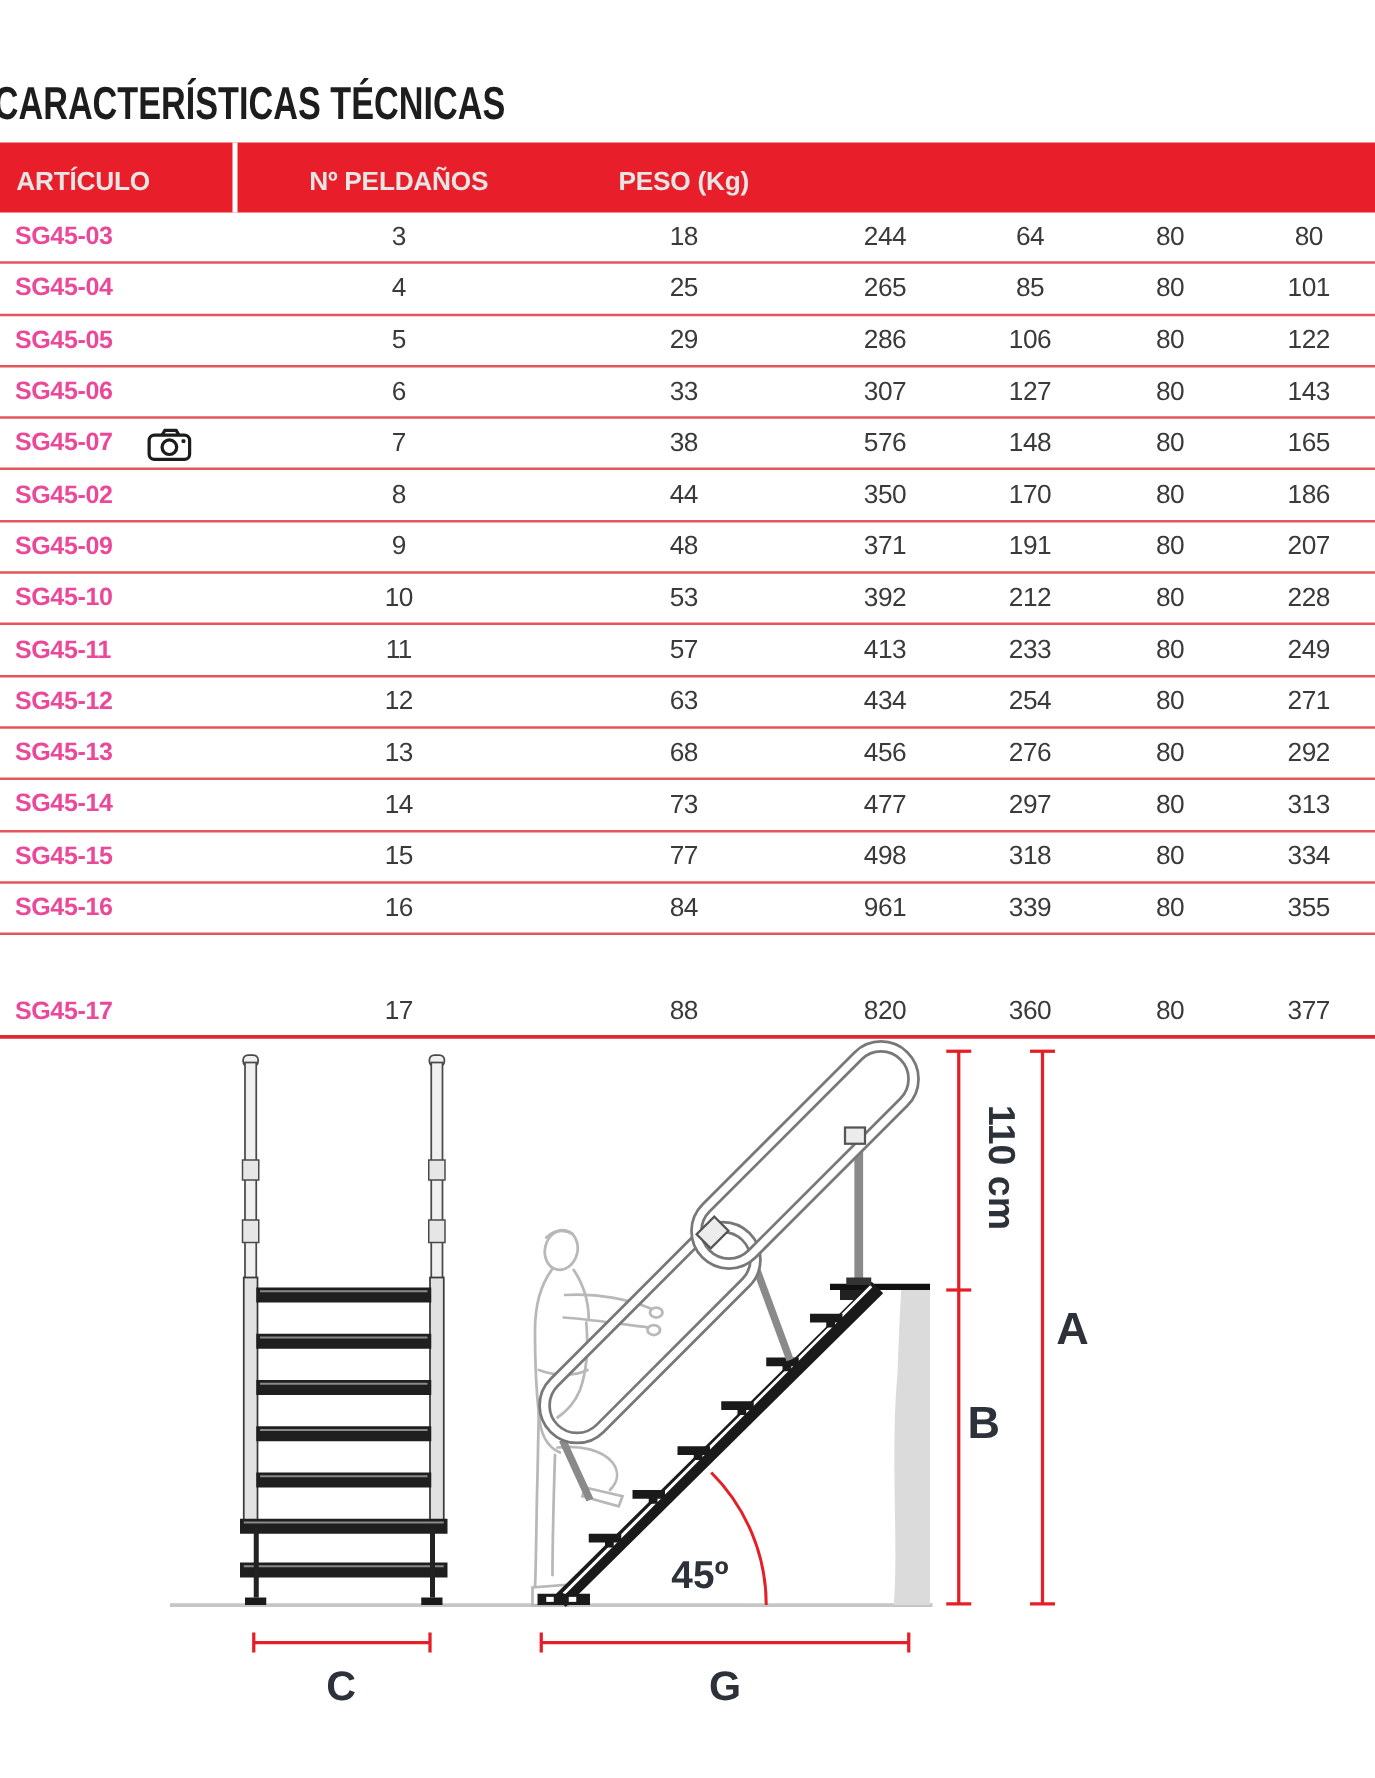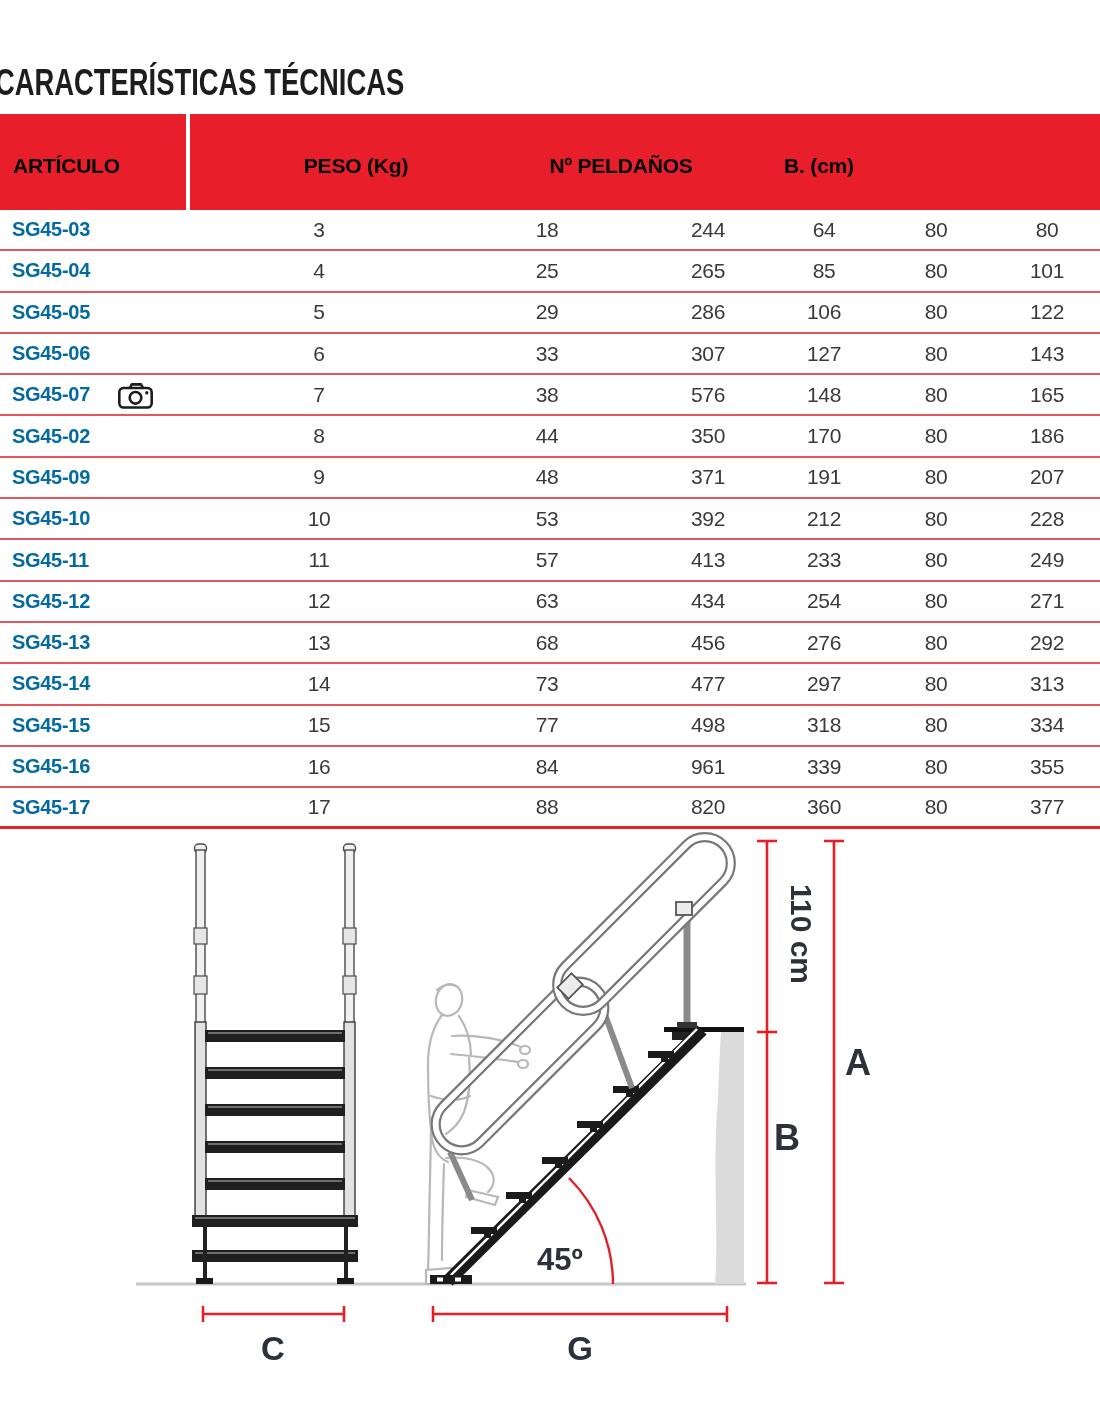--- a/index.html
+++ b/index.html
@@ -8,50 +8,48 @@
     font-family:"Liberation Sans",sans-serif;
   }
   .title{
     position:absolute;top:62px;left:-5px;margin:0;
     font-size:37px;font-weight:bold;color:#1d1d1d;white-space:nowrap;
     transform:scaleX(0.74);transform-origin:0 0;letter-spacing:0px;
   }
   .spec-table{position:absolute;top:114px;left:0;width:1100px;}
   .thead{
     display:grid;grid-template-columns:190px 258px 198px 124px 108px 116px 106px;
-    height:96px;background:#e81f2b;color:#000000;font-weight:bold;font-size:21px;
+    height:56px;background:#e81f2b;color:#e5e5e5;font-weight:bold;font-size:21px;
     letter-spacing:-0.2px;
-    gap:37px;
   }
   .thead .hcell{display:flex;align-items:center;justify-content:center;padding-top:8px;box-sizing:border-box;}
   .thead .hcell.first{justify-content:flex-start;padding-left:13px;border-right:4px solid #fff;}
   .trow{
     display:grid;grid-template-columns:190px 258px 198px 124px 108px 116px 106px;
     height:41.3px;box-sizing:border-box;border-bottom:2px solid #e4565c;
     align-items:center;
   }
-  .trow:last-child{border-bottom:3px solid #e02832;}
+  .trow:last-child{border-bottom:3px solid #e02832;margin-top:42px;}
   .cell{text-align:center;font-size:21px;color:#3a3a3a;letter-spacing:-0.4px;}
   .cell.art{display:flex;align-items:center;gap:27px;text-align:left;padding-left:12px;}
-  .code{font-weight:bold;color:#0369a1;font-size:20px;letter-spacing:-0.3px;}
+  .code{font-weight:bold;color:#ec4899;font-size:20px;letter-spacing:-0.3px;}
   .cam{display:inline-flex;line-height:0;}
   svg.diagram{position:absolute;top:0;left:0;pointer-events:none;}
   .dimtext{font-family:"Liberation Sans",sans-serif;font-weight:bold;fill:#2c313a;}
 </style>
 </head>
 <body>
 
 <h1 class="title">CARACTERÍSTICAS TÉCNICAS</h1>
 
 <div class="spec-table">
   <div class="thead">
     <div class="hcell first">ARTÍCULO</div>
+    <div class="hcell">Nº PELDAÑOS</div>
     <div class="hcell">PESO (Kg)</div>
-    <div class="hcell">Nº PELDAÑOS</div>
-    <div class="hcell">B. (cm)</div>
   </div>
   <div>
   <div class="trow">
     <div class="cell art">
       <span class="code">SG45-03</span>
 
     </div>
     <div class="cell c-peldanos">3</div>
     <div class="cell c-peso">18</div>
     <div class="cell c-a">244</div>

